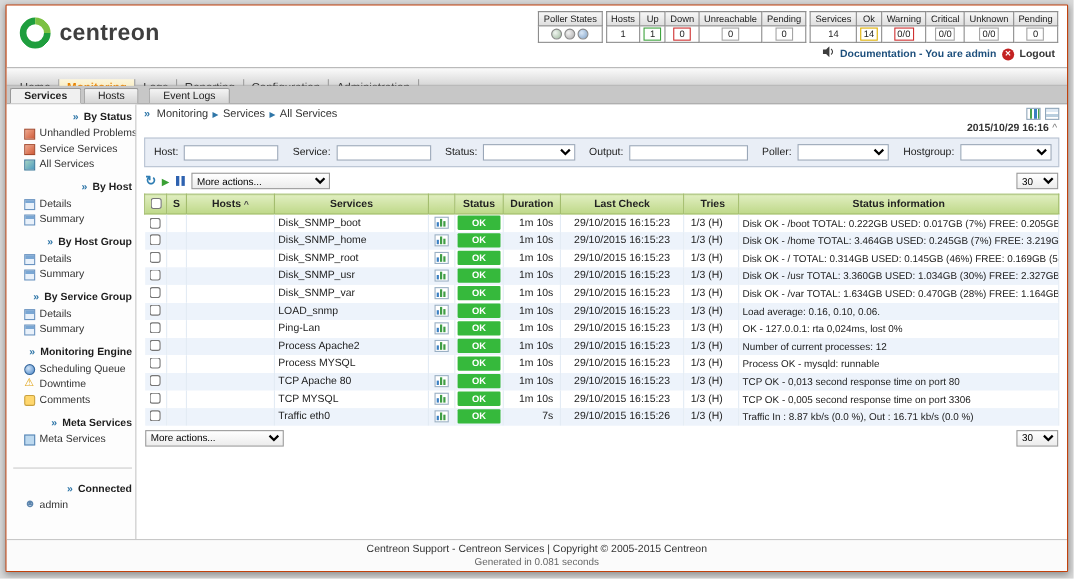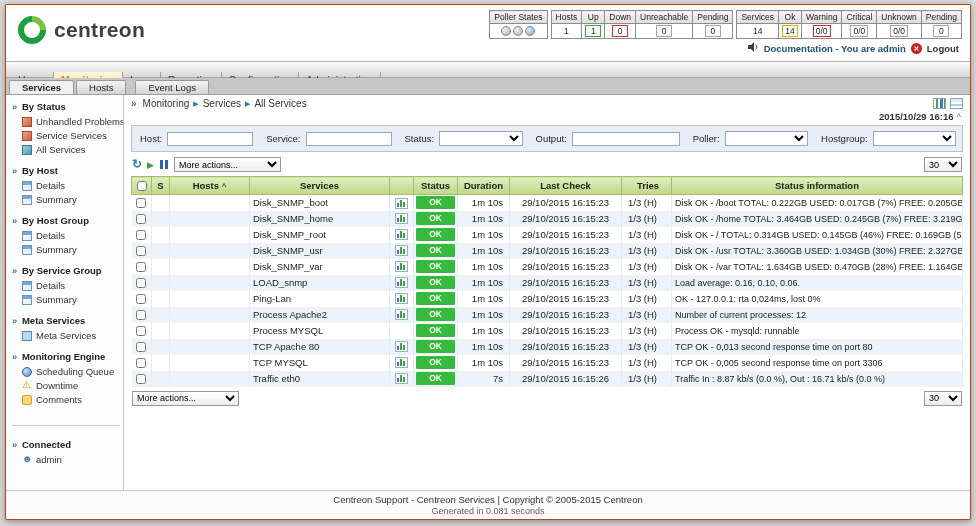--- a/index.html
+++ b/index.html
@@ -41,21 +41,21 @@
 
   
   .tabbar { height:17px; background:#c7c7c7; border-bottom:1px solid #9f9f9f; display:flex; align-items:flex-end; padding:2px 0 0 3px; gap:2px; font-size:9.5px; }
   .tab { background:linear-gradient(#f4f4f4,#d4d4d4); border:1px solid #989898; border-bottom:none; padding:1px 12px; border-radius:2px 2px 0 0; color:#222; cursor:pointer; }
   .tab.active { background:#f0f0f0; font-weight:bold; }
   .tab.gap { margin-left:7px; }
 
   
   .bodyrow { flex:1; display:flex; min-height:0; background:#fff; }
   .sidebar { width:118px; border-right:1px solid #c7c7c7; padding:6px 3px 4px 6px; font-size:9.5px; color:#333; background:#fdfdfd; overflow:hidden; }
-  .sb-title { font-weight:bold; color:#1d1d1d; margin:8px 0 3px; }
+  .sb-title { font-weight:bold; color:#1d1d1d; margin:8px 0 3px;text-align:right; }
   .sb-section:first-child .sb-title { margin-top:0; }
   .dbl-arrow { color:#2f76a8; font-weight:bold; margin-right:2px; }
   .sb-item { padding:1px 0 2px 10px; cursor:pointer; display:flex; align-items:center; gap:4px; white-space:nowrap; }
   .sicon { width:10px; height:10px; display:inline-block; flex:0 0 auto; position:relative; }
   .problems-icon { background:linear-gradient(135deg,#f0a88e,#cf5c3a); border:1px solid #a54a2e; }
   .services-grid-icon { background:linear-gradient(135deg,#a4d4c2,#4f9ac0); border:1px solid #3d7a99; }
   .details-icon, .summary-icon { background:linear-gradient(#7aa7d4 0 3px,#e9f1fa 3px); border:1px solid #6a93c0; }
   .meta-services-icon { background:#bdd9ef; border:1px solid #5a88b5; }
   .scheduling-icon { background:radial-gradient(circle at 35% 35%, #cfe3f7,#4a86c8); border-radius:50%; border:1px solid #33659c; }
   .downtime-icon { background:transparent; }
@@ -84,21 +84,21 @@
   .filterbar input.wide { width:108px; }
   .filterbar select { width:90px; height:15px; font-size:9px; border:1px solid #9aa7b8; background:#fff; }
 
   .actionbar { display:flex; align-items:center; gap:5px; padding:5px 1px 3px; }
   .tb-icon { cursor:pointer; display:inline-flex; align-items:center; }
   .refresh { color:#2e7db3; font-size:12px; font-weight:bold; line-height:11px; }
   .play { color:#3aa035; font-size:9px; }
   .pause i { display:inline-block; width:3px; height:9px; background:#2e62b0; margin:0 1px; }
   select.ctl { font-size:9px; height:15px; border:1px solid #999; background:linear-gradient(#fff,#ececec); }
   select.ctl.pages { width:38px; }
-  select.ctl.actions { width:107px; }
+  select.ctl.actions { width:126px; }
 
   table.listtable { width:100%; border-collapse:collapse; table-layout:fixed; font-size:9.5px; color:#222; margin-top:1px; }
   .listtable th { background:linear-gradient(#e0eec0,#bed888); border:1px solid #a3bd6e; font-size:9.5px; font-weight:bold; color:#222; height:18px; padding:0 3px; cursor:pointer; }
   .listtable td { height:16px; padding:0 3px; border-right:1px solid #e3ebf4; overflow:hidden; white-space:nowrap; }
   tr.odd td { background:#edf3fb; } tr.even td { background:#fff; }
   .c-check { width:20px; text-align:center; }
   .c-s { width:18px; }
   .c-host { width:80px; }
   .c-svc { width:140px; cursor:pointer; }
   .c-ico { width:24px; text-align:center; }
@@ -256,39 +256,39 @@
           <div class="sb-item">
             <span class="sicon details-icon"></span>
             <span>Details</span>
           </div>
           <div class="sb-item">
             <span class="sicon summary-icon"></span>
             <span>Summary</span>
           </div>
         </div>
         <div class="sb-section">
+          <div class="sb-title"><span class="dbl-arrow">»</span> <span>Monitoring Engine</span></div>
+          <div class="sb-item">
+            <span class="sicon scheduling-icon"></span>
+            <span>Scheduling Queue</span>
+          </div>
+          <div class="sb-item">
+            <span class="sicon downtime-icon"></span>
+            <span>Downtime</span>
+          </div>
+          <div class="sb-item">
+            <span class="sicon comments-icon"></span>
+            <span>Comments</span>
+          </div>
+        </div>
+        <div class="sb-section">
           <div class="sb-title"><span class="dbl-arrow">»</span> <span>Meta Services</span></div>
           <div class="sb-item">
             <span class="sicon meta-services-icon"></span>
             <span>Meta Services</span>
-          </div>
-        </div>
-        <div class="sb-section">
-          <div class="sb-title"><span class="dbl-arrow">»</span> <span>Monitoring Engine</span></div>
-          <div class="sb-item">
-            <span class="sicon scheduling-icon"></span>
-            <span>Scheduling Queue</span>
-          </div>
-          <div class="sb-item">
-            <span class="sicon downtime-icon"></span>
-            <span>Downtime</span>
-          </div>
-          <div class="sb-item">
-            <span class="sicon comments-icon"></span>
-            <span>Comments</span>
           </div>
         </div>
         <div class="sb-section sb-connected">
           <div class="sb-title"><span class="dbl-arrow">»</span> <span>Connected</span></div>
           <div class="sb-item">
             <span class="sicon user-icon"></span>
             <span>admin</span>
           </div>
         </div>
       </div>

